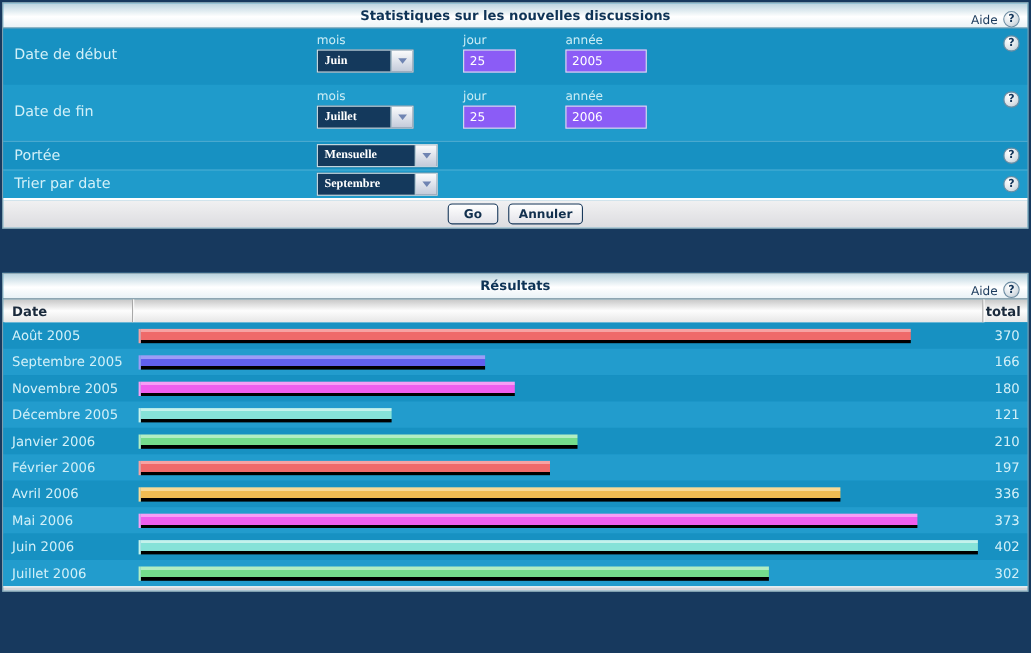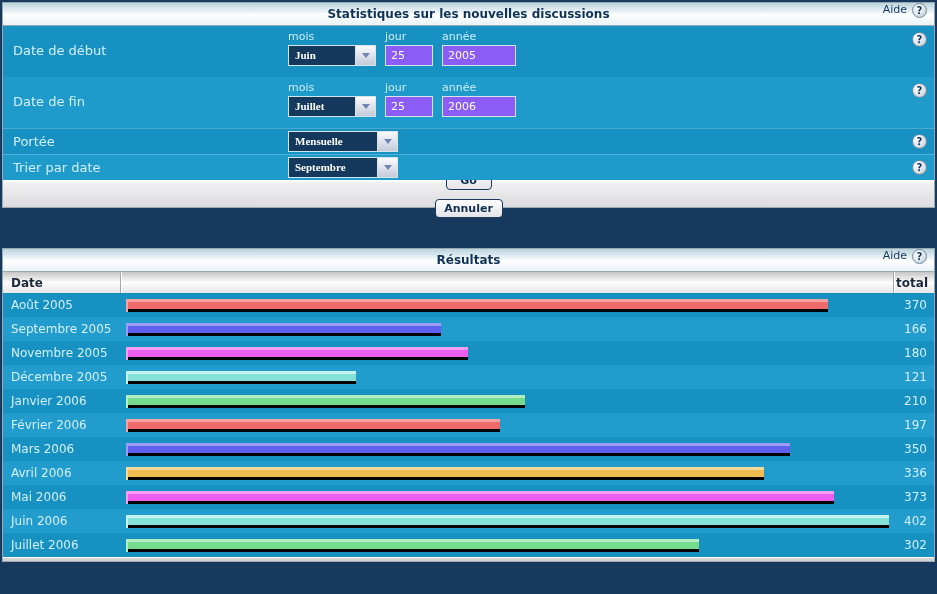--- a/index.html
+++ b/index.html
@@ -13,40 +13,40 @@
   .panel.top { margin-top: 2px; }
 
   
   .titlebar {
     position: relative; height: 23px;
     background: linear-gradient(to bottom, #B9D3DE 0%, #FFFFFF 55%, #E9F2F6 100%);
     border-bottom: 1px solid #9AA8B0;
     display: flex; align-items: center; justify-content: center;
   }
   .titlebar .ttl { font-size: 12px; font-weight: bold; color: #0E3356; }
-  .aide-box { position: absolute; right: 7px; top: 0; height: 100%; display: flex; align-items: flex-start; gap: 5px; }
+  .aide-box { position: absolute; right: 7px; top: 0; height: 100%; display: flex; align-items: flex-end; gap: 5px; }
   .aide-label { font-size: 11px; color: #1A3A5C; }
   .help-circle {
     width: 15px; height: 15px; border-radius: 50%;
     background: radial-gradient(circle at 35% 30%, #FFFFFF 0%, #DDE4E9 55%, #B7C3CC 100%);
     border: 1px solid #6C8CA2; color: #14365A;
     font-size: 10px; font-weight: bold; line-height: 13px; text-align: center;
     cursor: pointer; flex: 0 0 auto;
   }
 
   
   .formrow { display: flex; position: relative; }
   .formrow.shade-a { background: #1791C2; }
   .formrow.shade-b { background: #1F9BCB; }
   .formrow.tall { height: 51px; }
   .formrow.short { height: 26px; align-items: center; border-top: 1px solid rgba(255,255,255,0.22); }
   .flabel { width: 285px; color: #D2F0F8; font-size: 13px; padding-left: 10px; }
   .formrow.tall .flabel { padding-top: 17px; }
   .controls { display: flex; }
-  .formrow.tall .controls { padding-top: 4px; }
+  .formrow.tall .controls { padding-top: 4px; gap: 36px; }
   .group { display: flex; flex-direction: column; margin-right: 9px; }
   .sublabel { color: #CBEDF5; font-size: 11px; margin-bottom: 2px; }
 
   .fselect {
     display: flex; height: 21px; border: 1px solid #D4E6EC;
     background: #14395C; cursor: pointer;
   }
   .fselect .sel-txt { color: #FFFFFF; font-weight: bold; font-size: 11px; padding: 3px 6px 0 6px; font-family: Liberation Serif, serif; }
   .fselect.w-mois .sel-txt { width: 66px; }
   .fselect.w-wide .sel-txt { width: 88px; }
@@ -64,21 +64,21 @@
   }
   .finput.w-jour { width: 48px; }
   .finput.w-annee { width: 74px; }
 
   .row-help { position: absolute; right: 7px; }
   .formrow.tall .row-help { top: 6px; }
 
   .formfooter {
     height: 27px; border-top: 2px solid #FFFFFF;
     background: linear-gradient(to bottom, #F1F1F2 0%, #DCDCE0 100%);
-    display: flex; align-items: center; justify-content: center; gap: 9px; flex-direction: column;
+    display: flex; align-items: center; justify-content: center; gap: 9px;
   }
   .btn {
     font-family: "DejaVu Sans", sans-serif; font-size: 11px; font-weight: bold; color: #12304E;
     background: linear-gradient(to bottom, #FFFFFF 0%, #E3E3E9 100%);
     border: 1px solid #1A3A5C; border-radius: 4px; padding: 2px 0; cursor: pointer;
   }
   .btn.go { width: 46px; }
   .btn.annuler { width: 68px; }
 
   .gap-band { height: 40px; }
@@ -250,27 +250,20 @@
       <span class="rtotal">210</span>
     </div>
     <div class="rrow">
       <span class="rdate">Février 2006</span>
       <span class="rbar-cell">
           <span class="bar" style="display: block; width: 49.005%; background: linear-gradient(rgb(247, 162, 162) 0px, rgb(247, 162, 162) 3px, rgb(239, 106, 106) 3px, rgb(239, 106, 106) 10px, rgb(0, 0, 0) 10px); border-left: 2px solid rgb(247, 162, 162);"></span>
         </span>
       <span class="rtotal">197</span>
     </div>
     <div class="rrow">
-      <span class="rdate">Mars 2006</span>
-      <span class="rbar-cell">
-          <span class="bar" style="display: block; width: 87.0647%; background: linear-gradient(rgb(156, 156, 246) 0px, rgb(156, 156, 246) 3px, rgb(96, 96, 238) 3px, rgb(96, 96, 238) 10px, rgb(0, 0, 0) 10px); border-left: 2px solid rgb(156, 156, 246);"></span>
-        </span>
-      <span class="rtotal">350</span>
-    </div>
-    <div class="rrow">
       <span class="rdate">Avril 2006</span>
       <span class="rbar-cell">
           <span class="bar" style="display: block; width: 83.5821%; background: linear-gradient(rgb(248, 218, 150) 0px, rgb(248, 218, 150) 3px, rgb(240, 188, 82) 3px, rgb(240, 188, 82) 10px, rgb(0, 0, 0) 10px); border-left: 2px solid rgb(248, 218, 150);"></span>
         </span>
       <span class="rtotal">336</span>
     </div>
     <div class="rrow">
       <span class="rdate">Mai 2006</span>
       <span class="rbar-cell">
           <span class="bar" style="display: block; width: 92.7861%; background: linear-gradient(rgb(246, 158, 246) 0px, rgb(246, 158, 246) 3px, rgb(238, 94, 238) 3px, rgb(238, 94, 238) 10px, rgb(0, 0, 0) 10px); border-left: 2px solid rgb(246, 158, 246);"></span>

